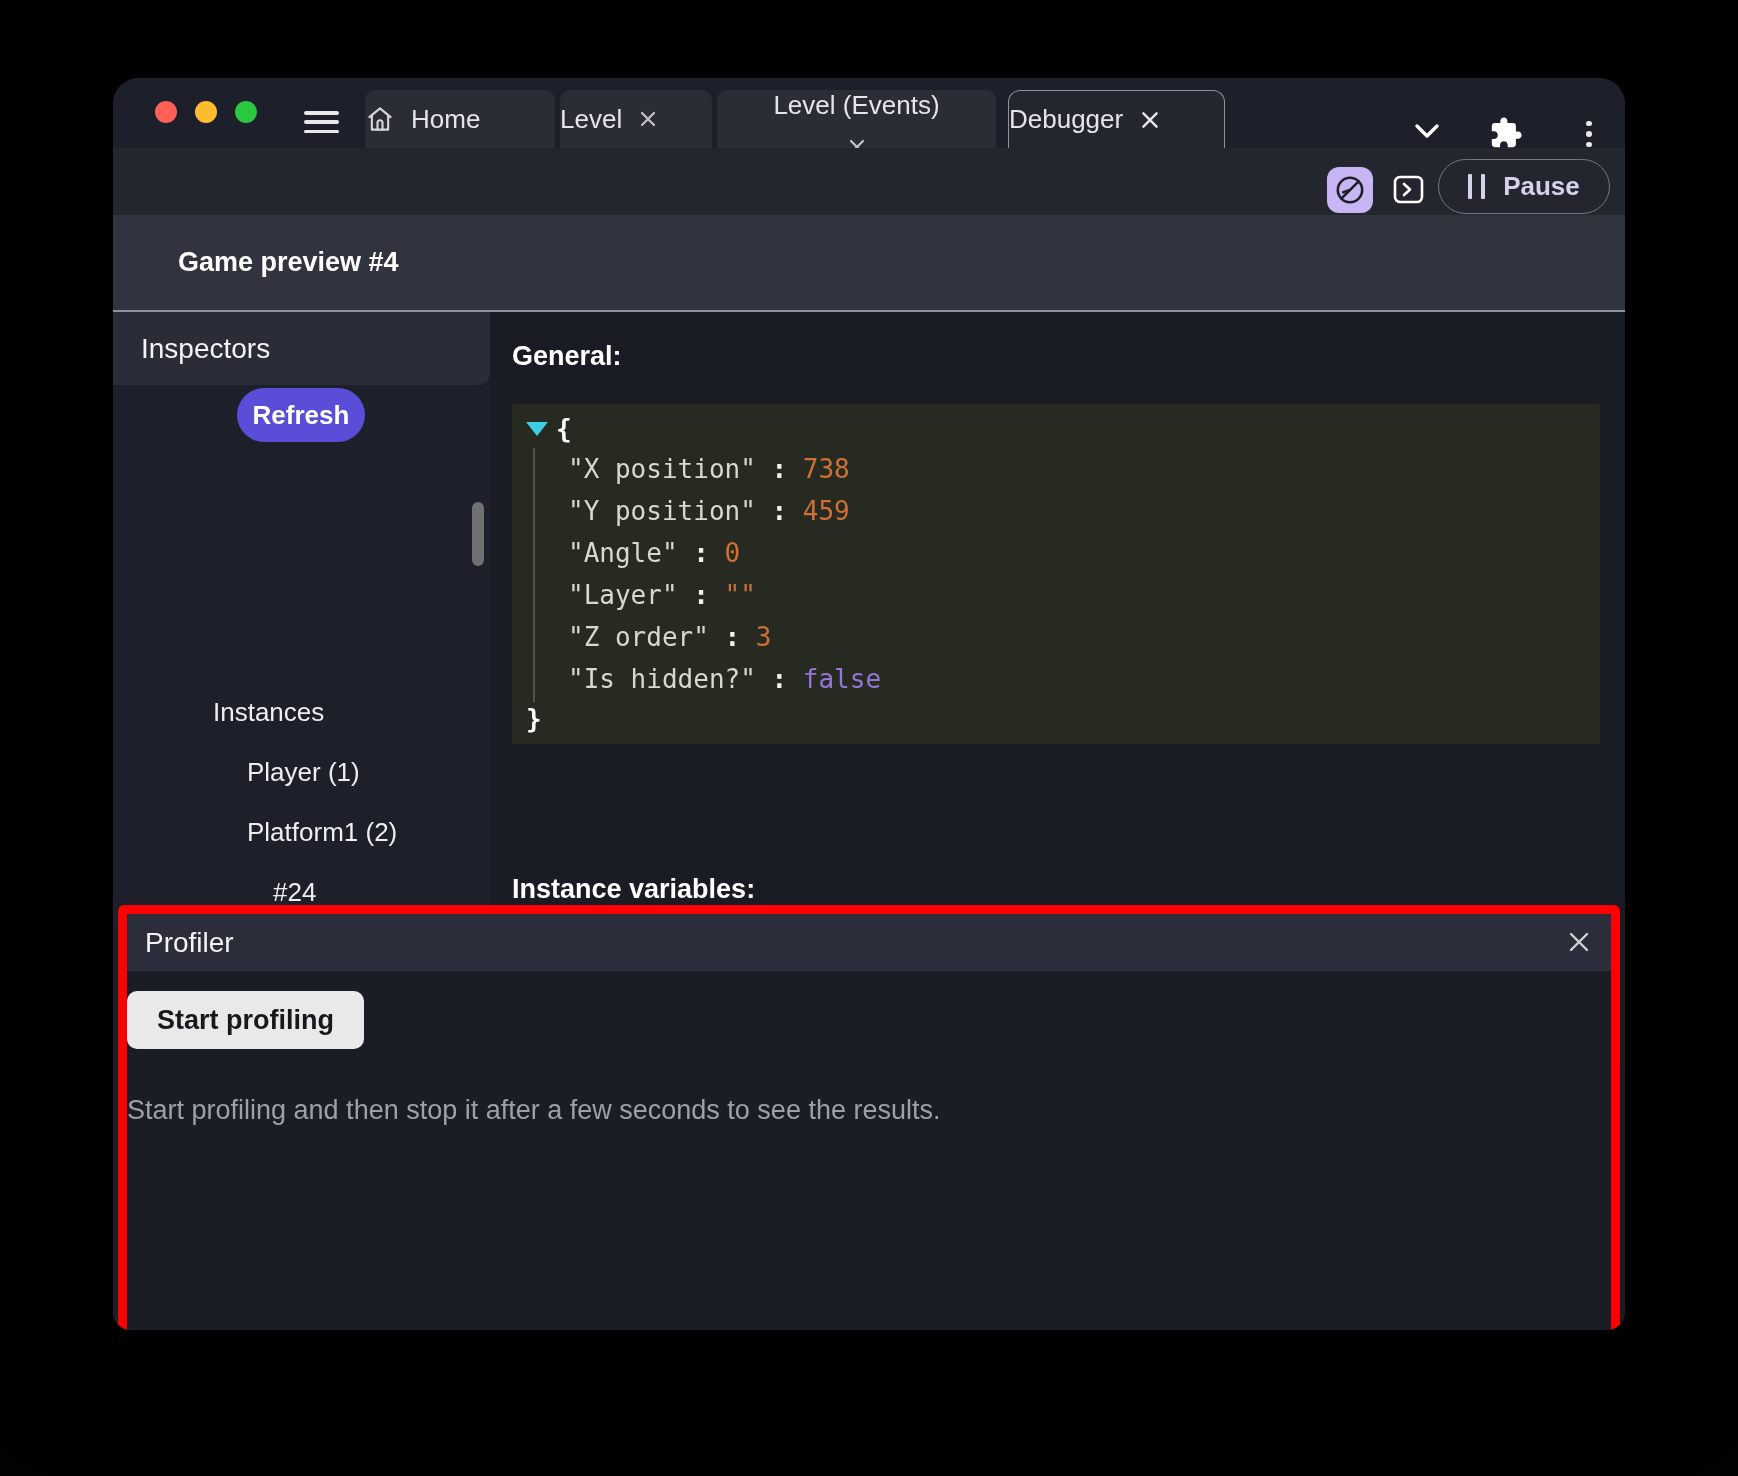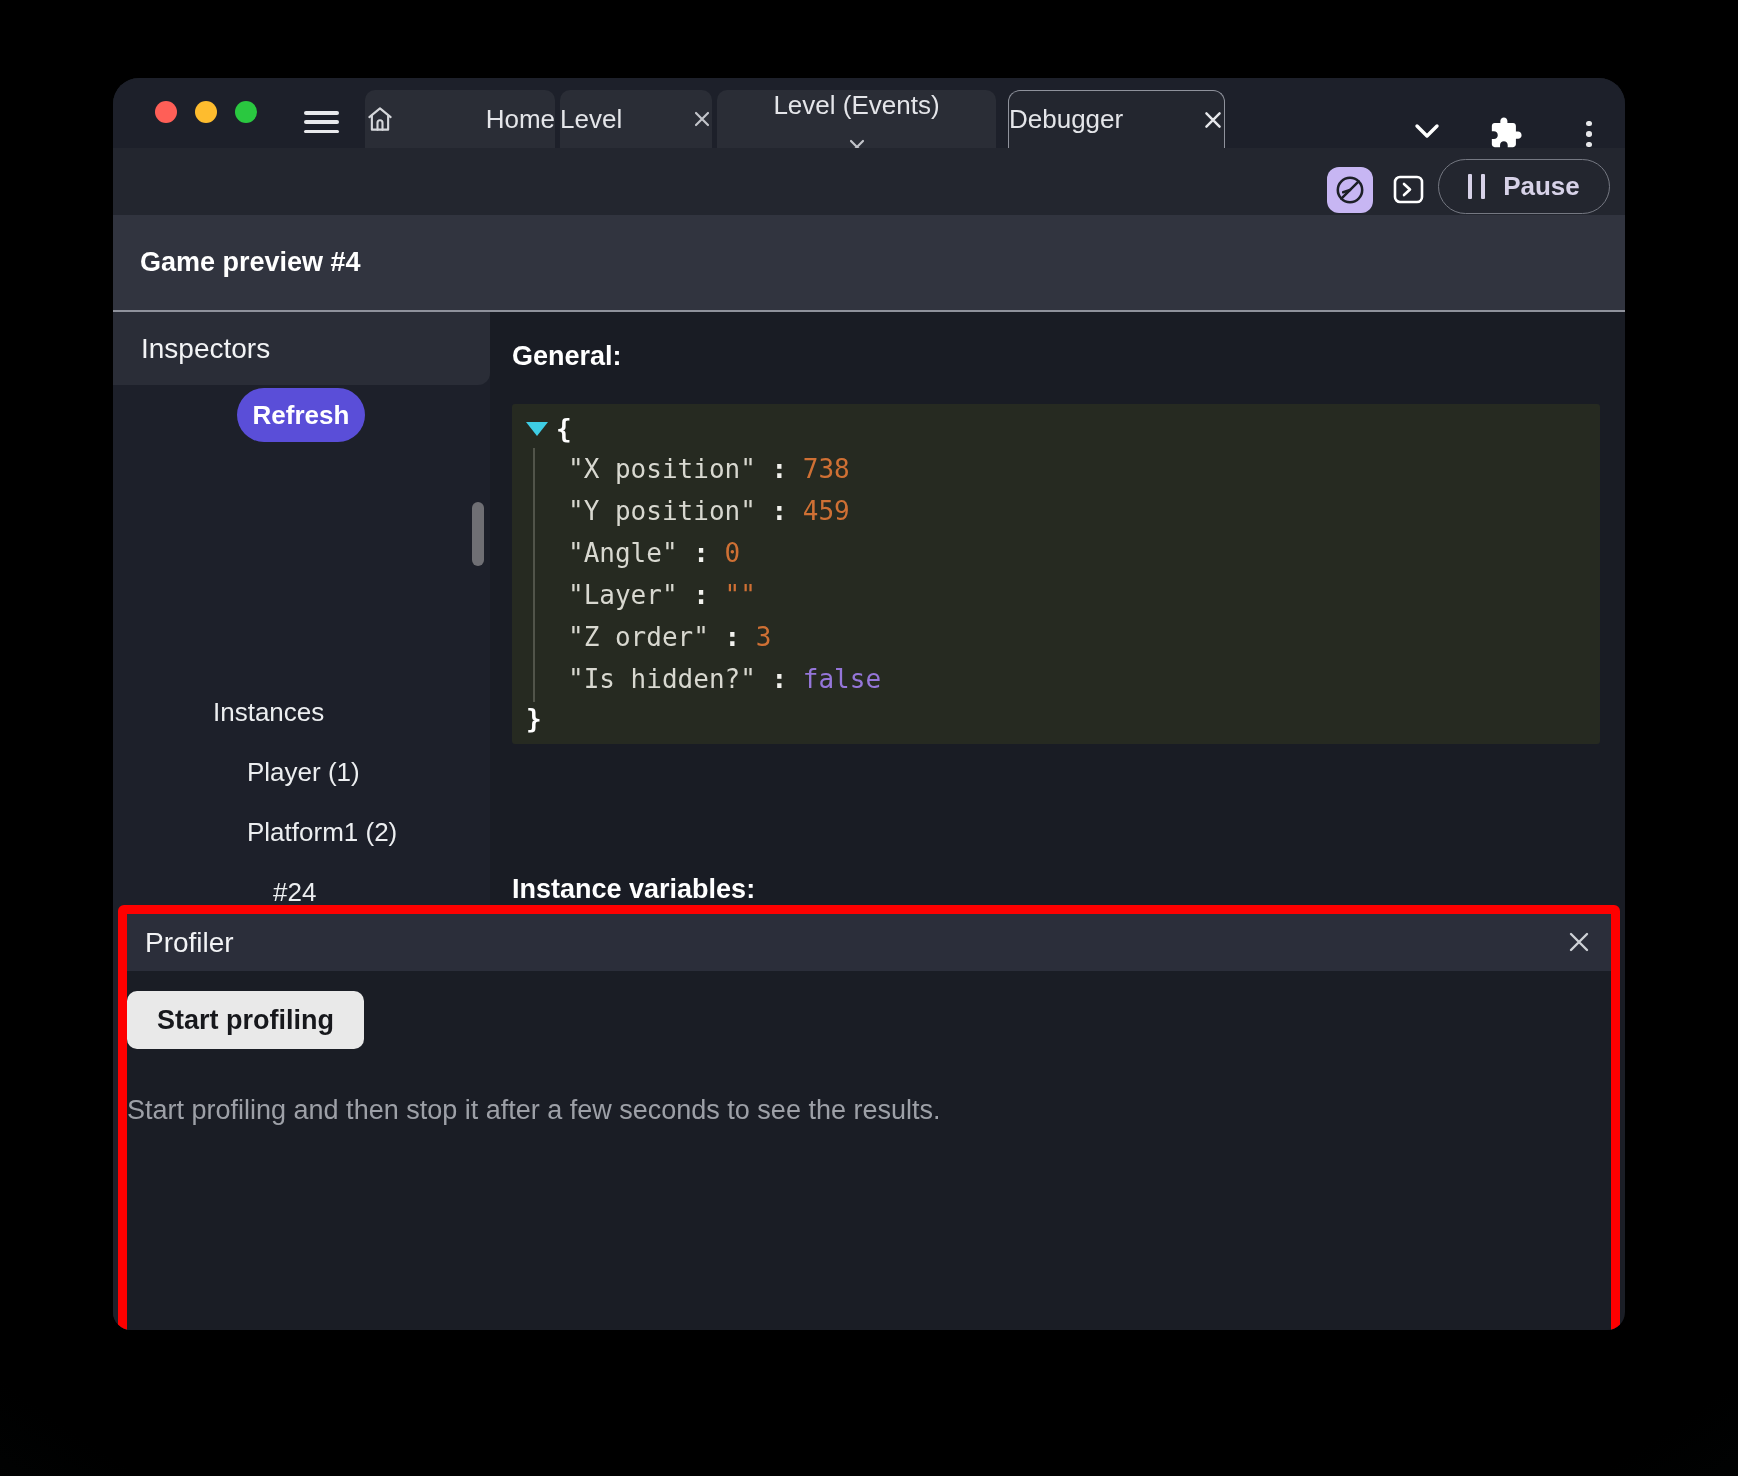--- a/index.html
+++ b/index.html
@@ -20,21 +20,21 @@
   
   .titlebar{ position:absolute; left:0; top:0; width:1512px; height:70px; background:#1d202a; }
   .light{ position:absolute; top:23px; width:22px; height:22px; border-radius:50%; }
   .light.red{ left:42px; background:#ff5f57; }
   .light.yellow{ left:82px; background:#febc2e; }
   .light.green{ left:122px; background:#2ac840; }
   .hamburger{ position:absolute; left:191px; top:33px; width:35px; height:22px;
     display:flex; flex-direction:column; justify-content:space-between; cursor:pointer;}
   .hamburger span{ display:block; height:3.5px; background:#e8e9ec; border-radius:2px; }
   .tab{
-    position:absolute; top:12px; height:58px; display:flex; align-items:center; justify-content:space-between;
+    position:absolute; top:12px; height:58px; display:flex; align-items:center; justify-content:flex-start;
     gap:16px; color:#e4e5e9; font-size:26px; background:#2a2d36; border-radius:10px 10px 0 0; cursor:pointer;
   }
   .tab.home{ left:252px; width:190px; }
   .tab.level{ left:447px; width:152px; }
   .tab.events{ left:604px; width:279px;flex-direction:column; }
   .tab.debugger{ left:895px; width:217px; background:#23262f;
     border:1.5px solid #8f929c; border-bottom:none; border-radius:12px 12px 0 0; }
   .tab .x-icon{ display:flex; align-items:center; }
   .tb-icon{ position:absolute; cursor:pointer; display:flex; align-items:center; justify-content:center; }
   .tb-chevron{ left:1296px; top:40px; width:36px; height:26px; }
@@ -46,21 +46,21 @@
   .gauge-btn{ position:absolute; left:1214px; top:19px; width:46px; height:46px; border-radius:12px;
     background:#c7b6f3; display:flex; align-items:center; justify-content:center; cursor:pointer; }
   .console-btn{ position:absolute; left:1280px; top:27px; width:31px; height:29px; cursor:pointer; }
   .pause-btn{ position:absolute; left:1325px; top:11px; width:172px; height:55px; border-radius:28px;
     border:1.5px solid #757882; display:flex; align-items:center; justify-content:center; gap:18px;
     color:#d7d2e8; font-size:26px; font-weight:bold; cursor:pointer; background:transparent; }
   .pause-bars{ display:flex; gap:9px; }
   .pause-bars i{ width:4px; height:25px; background:#d7d2e8; border-radius:1px; }
   
   .preview-bar{ position:absolute; left:0; top:137px; width:1596px; height:97px; background:#31343f;
-    border-bottom:2px solid #8f929c; display:flex; align-items:center; cursor:pointer; }
+    border-bottom:2px solid #8f929c; display:flex; align-items:center; cursor:pointer;padding-left:38px; }
   .preview-bar .title{ margin-left:27px; color:#fff; font-size:27px; font-weight:bold; }
   .preview-caret{ position:absolute; right:25px; top:42px; width:0; height:0;
     border-left:13px solid transparent; border-right:13px solid transparent; border-top:12px solid #fff; }
   
   .sidebar{ position:absolute; left:0; top:234px; width:377px; height:1018px; background:#1d202a; }
   .right-panel{ position:absolute; left:377px; top:234px; width:1135px; height:758px; background:#191c24; }
   .inspectors-header{ position:absolute; left:0; top:0; width:377px; height:73px; background:#2a2d37;
     border-radius:0 0 12px 0; display:flex; align-items:center; }
   .inspectors-header span{ margin-left:28px; color:#f2f3f5; font-size:28px; }
   .refresh-btn{ position:absolute; left:124px; top:76px; width:128px; height:54px; border-radius:27px;

